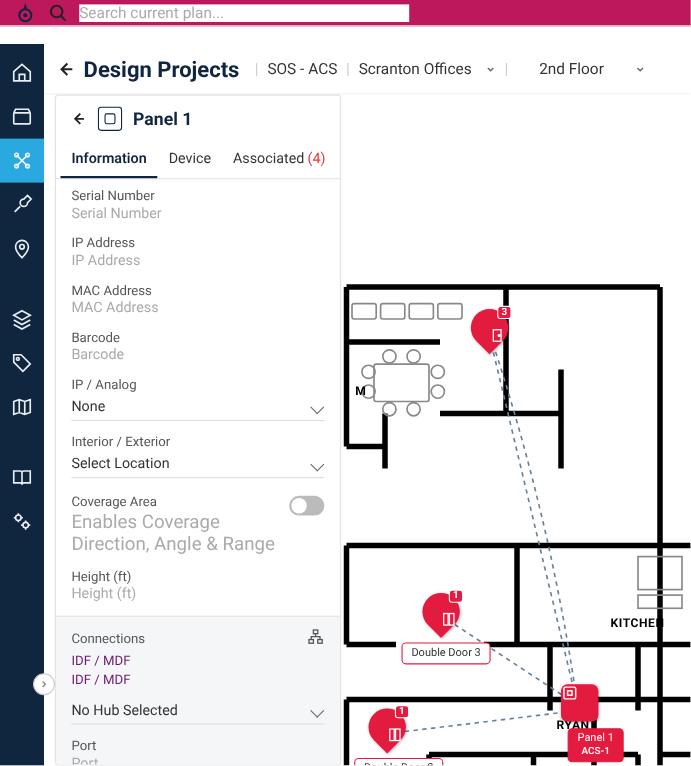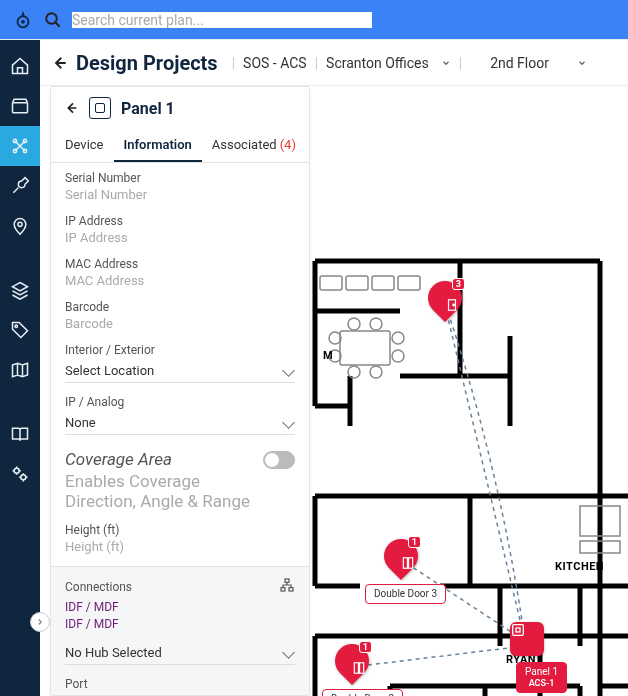--- a/index.html
+++ b/index.html
@@ -1,19 +1,19 @@
 <!DOCTYPE html>
 <html><head>
 <meta charset="utf-8">
 <style>
   * { box-sizing: border-box; margin: 0; padding: 0; font-family: -apple-system, BlinkMacSystemFont, "Segoe UI", Roboto, sans-serif; }
   body { width: 628px; height: 696px; overflow: hidden; background: #fff; position: relative; }
 
   
-  .topbar { position: absolute; left: 0; top: 0; height: 40px; width: 628px; display: flex; align-items: center; padding-left: 8px; border-bottom: 1px solid #eee; background: #3b82f6; z-index: 50; }
+  .topbar { position: absolute; left: 0; top: 0; height: 24px; width: 628px; display: flex; align-items: center; padding-left: 8px; border-bottom: 1px solid #eee; background: #be185d; z-index: 50; }
   .topbar .logo { width: 22px; height: 22px; margin-left: 4px; margin-right: 10px; }
   .topbar .search-icon { width: 18px; height: 18px; color: #222; margin-right: 10px; }
   .topbar .search-input { border: none; outline: none; font-size: 14px; color: #888; width: 300px; }
   .topbar .search-input::placeholder { color: #aaa; }
 
   
   .leftnav { position: absolute; left: 0; top: 40px; width: 40px; height: 656px; background: #10263f; display: flex; flex-direction: column; align-items: center; padding-top: 6px; z-index: 40; }
   .nav-item { width: 40px; height: 40px; display: flex; align-items: center; justify-content: center; color: #e8eef5; cursor: pointer; }
   .nav-item.active { background: #2aa8e0; }
   .nav-item svg { width: 20px; height: 20px; }
@@ -46,21 +46,21 @@
 
   .panel-body { flex: 1; overflow-y: auto; }
   .field { padding: 8px 14px 4px; }
   .field label { display: block; font-size: 12px; color: #555; margin-bottom: 2px; }
   .field .val { font-size: 13px; color: #aaa; }
   .field select, .field .select-like { width: 100%; font-size: 13px; color: #333; border: none; background: transparent; padding: 4px 0; border-bottom: 1px solid #ddd; appearance: none; }
   .field.selectwrap { position: relative; }
   .field.selectwrap::after { content: ""; position: absolute; right: 16px; bottom: 12px; width: 8px; height: 8px; border-right: 1.5px solid #666; border-bottom: 1.5px solid #666; transform: rotate(45deg); pointer-events: none; }
   
   .toggle-row { display: flex; align-items: flex-start; justify-content: space-between; padding: 10px 14px 4px; }
-  .toggle-row .tlabel { font-size: 17px; color: #555; font-style: italic; }
+  .toggle-row .tlabel { font-size: 12px; color: #555; }
   .toggle-row .thint { font-size: 17px; color: #aaa; margin-top: 2px; }
   .toggle { width: 32px; height: 18px; background: #bbb; border-radius: 9px; position: relative; flex-shrink: 0; cursor: pointer; margin-top: 2px; }
   .toggle::after { content: ""; position: absolute; left: 2px; top: 2px; width: 14px; height: 14px; background: #fff; border-radius: 50%; }
 
   .section { background: #f4f6f7; border-top: 1px solid #e3e3e3; padding-bottom: 6px; margin-top: 8px; }
   .section-head { display: flex; align-items: center; justify-content: space-between; padding: 10px 14px 2px; }
   .section-head .slabel { font-size: 12px; color: #555; }
   .section-head svg { width: 16px; height: 16px; color: #555; }
   .section .hint { padding: 0 14px; font-size: 12px; color: #701a75; line-height: 1.4; }
 
@@ -307,22 +307,22 @@
         <svg viewBox="0 0 24 24" fill="none" stroke="currentColor" stroke-width="2.5">
             <path d="M15 5 L8 12 L15 19 M8 12 H20"></path>
           </svg>
       </span>
       <span class="hicon">
           <span class="hicon-inner"></span>
         </span>
       <span class="ptitle">Panel 1</span>
     </div>
     <div class="tabs">
+      <div class="tab active">Information</div>
       <div class="tab">Device</div>
-      <div class="tab active">Information</div>
       <div class="tab">
         <span>Associated</span><span class="badge">(4)</span>
       </div>
     </div>
     <div class="panel-body">
       <div class="field">
           <label>Serial Number</label>
           <div class="val">Serial Number</div>
         </div>
       <div class="field">
@@ -331,26 +331,26 @@
         </div>
       <div class="field">
           <label>MAC Address</label>
           <div class="val">MAC Address</div>
         </div>
       <div class="field">
           <label>Barcode</label>
           <div class="val">Barcode</div>
         </div>
       <div class="field selectwrap">
+          <label>IP / Analog</label>
+          <div class="select-like">None</div>
+        </div>
+      <div class="field selectwrap">
           <label>Interior / Exterior</label>
           <div class="select-like">Select Location</div>
-        </div>
-      <div class="field selectwrap">
-          <label>IP / Analog</label>
-          <div class="select-like">None</div>
         </div>
       <div class="toggle-row">
         <div>
           <div class="tlabel">Coverage Area</div>
           <div class="thint">Enables Coverage Direction, Angle &amp; Range</div>
         </div>
         <div class="toggle"></div>
       </div>
       <div class="field">
           <label>Height (ft)</label>

